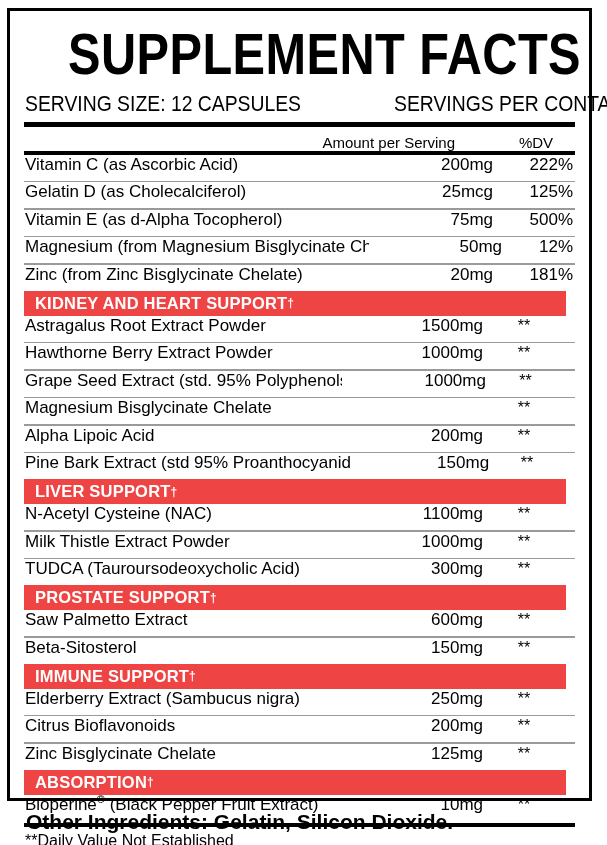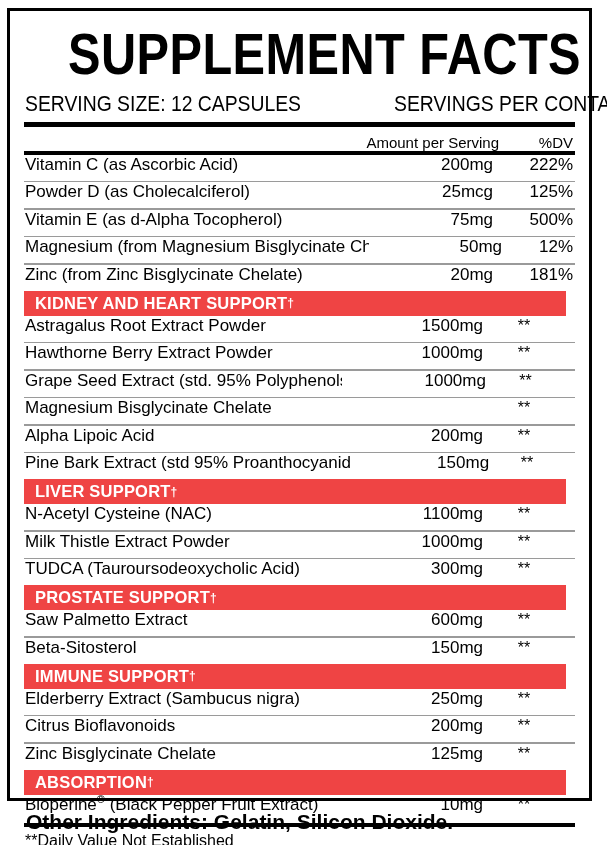--- a/index.html
+++ b/index.html
@@ -98,30 +98,31 @@
     margin-top: 2px;
   }
 
   
   .col-header {
     display: flex;
     align-items: flex-end;
     height: 24px;
     font-size: 15px;
     font-weight: 400;
+    gap: 44px;
   }
   .col-header .spacer { flex: 1 1 auto; }
   .col-header .amount-head {
     width: 178px;
     text-align: right;
     white-space: nowrap;
   }
   .col-header .dv-head {
     width: 74px;
-    text-align: right;
+    text-align: center;
     white-space: nowrap;
     padding-right: 2px;
     margin-top: 17px;
   }
 
   
   .ing-row {
     display: flex;
     align-items: baseline;
     height: 26px;
@@ -222,21 +223,21 @@
       <div class="rule-med"></div>
 
       <div id="rows-container">
           <div class="ing-row">
             <div class="ing-name">Vitamin C (as Ascorbic Acid)</div>
             <div class="ing-amount">200mg</div>
             <div class="ing-dv">222%</div>
           </div>
           <div class="rule-thin"></div>
           <div class="ing-row">
-            <div class="ing-name">Powder D (as Cholecalciferol)</div>
+            <div class="ing-name">Gelatin D (as Cholecalciferol)</div>
             <div class="ing-amount">25mcg</div>
             <div class="ing-dv">125%</div>
           </div>
           <div class="rule-thin"></div>
           <div class="ing-row">
             <div class="ing-name">Vitamin E (as d-Alpha Tocopherol)</div>
             <div class="ing-amount">75mg</div>
             <div class="ing-dv">500%</div>
           </div>
           <div class="rule-thin"></div>

